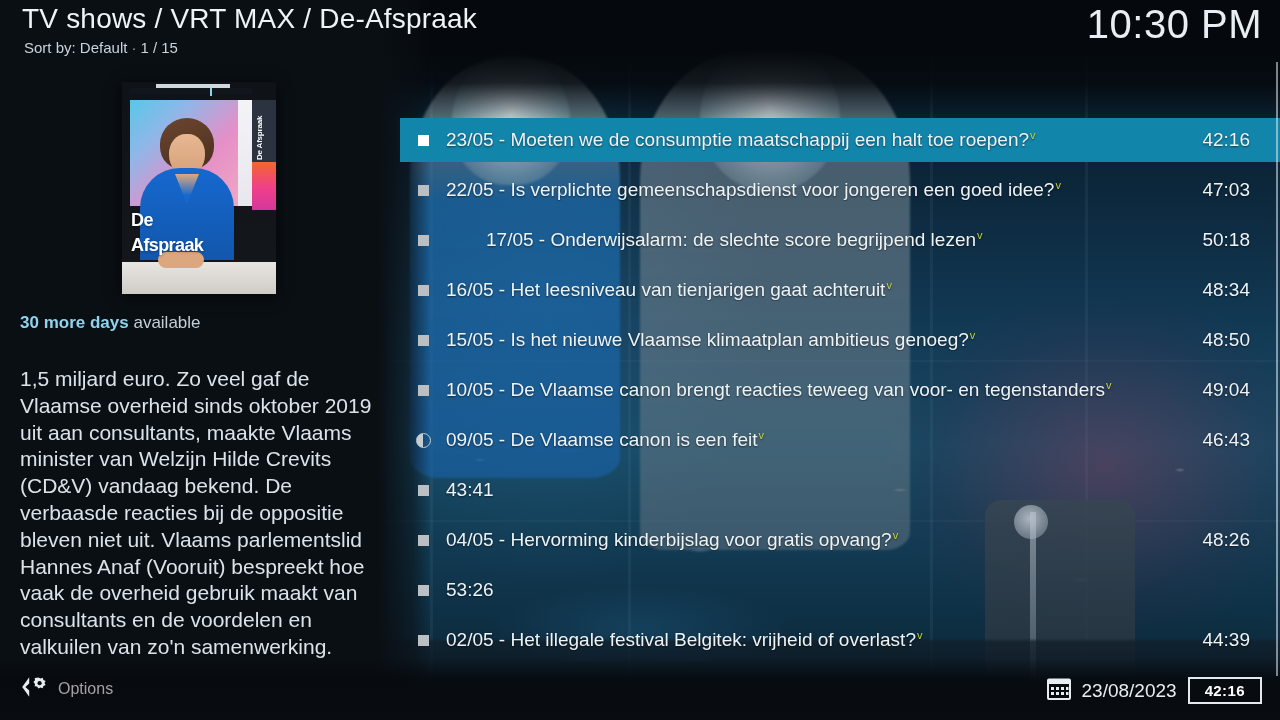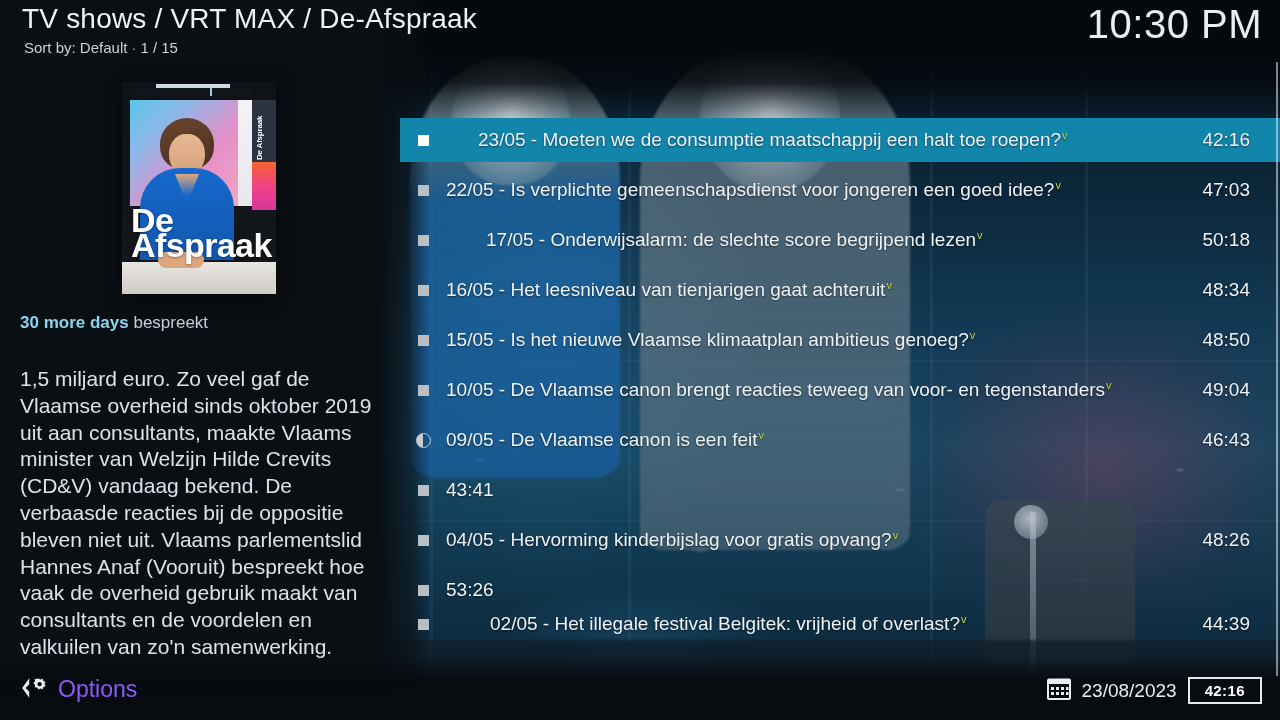--- a/index.html
+++ b/index.html
@@ -111,21 +111,21 @@
     border-radius:40px 40px 0 0; }
   .pb-neck { position:absolute; left:36px; top:52px; width:18px; height:20px;
     background:#dca77e; }
   .pb-vee { position:absolute; left:33px; top:56px; width:24px; height:30px;
     background:linear-gradient(180deg,#dda87f,#1668cf 72%); clip-path:polygon(50% 100%,0 0,100% 0); }
   .pb-desk { position:absolute; left:0; bottom:0; width:154px; height:32px;
     background:linear-gradient(180deg,#e8e6e2,#cfccc6); }
   .pb-hands { position:absolute; left:36px; bottom:26px; width:46px; height:16px;
     background:#dca77e; border-radius:8px; }
   .pb-title { position:absolute; left:9px; bottom:36px; color:#fff; font-weight:700;
-    font-size:34px; line-height:25px; letter-spacing:-.6px; text-shadow:0 1px 3px rgba(0,0,0,.35); }
+    font-size:18px; line-height:25px; letter-spacing:-.6px; text-shadow:0 1px 3px rgba(0,0,0,.35); }
 
   .avail { position:absolute; left:20px; top:313px; font-size:17px; white-space:nowrap; }
   .avail .strong { color:#8fd4ef; font-weight:700; }
   .avail .light { color:#c5ced5; }
 
   .plot { position:absolute; left:20px; top:366px; width:362px; font-size:21px;
     line-height:26.8px; color:#dbe3e9; }
 
   
   .list { position:absolute; left:400px; top:118px; width:880px; height:548px; }
@@ -141,21 +141,21 @@
   .row .label .sup { color:#c6d43a; font-size:11px; vertical-align:super; margin-left:1px; }
   .row .dur { flex:0 0 auto; font-size:19px; color:#eef3f6; padding-right:30px;
     text-shadow:0 1px 2px rgba(0,0,0,.55); }
 
   .scrollbar { position:absolute; right:2px; top:62px; width:2px; height:614px;
     background:rgba(225,232,238,.55); }
 
   
   .bottom { position:absolute; left:0; bottom:0; width:1280px; height:54px; }
   .opt { position:absolute; left:20px; top:10px; display:flex; align-items:center; gap:12px; }
-  .opt .txt { font-size:23px; color:#8b5cf6; }
+  .opt .txt { font-size:16px; color:#a3a3a3; }
   .cal-blk { position:absolute; right:18px; top:11px; display:flex; align-items:center; gap:11px; }
   .cal-date { font-size:19px; color:#e7edf1; }
   .dur-box { border:2px solid #e3e9ee; padding:3px 15px; font-size:15px; font-weight:700;
     color:#ffffff; letter-spacing:.4px; }
 </style>
 </head>
 <body>
 
 <div id="app">
 
@@ -216,27 +216,27 @@
       <div class="pb-hands"></div>
       <div class="pb-title">
         <div>De</div>
         <div>Afspraak</div>
       </div>
     </div>
   </div>
 
   <div class="avail">
     <span class="strong">30 more days</span>
-    <span class="light">bespreekt</span>
+    <span class="light">available</span>
   </div>
 
   <div class="plot">1,5 miljard euro. Zo veel gaf de Vlaamse overheid sinds oktober 2019 uit aan consultants, maakte Vlaams minister van Welzijn Hilde Crevits (CD&amp;V) vandaag bekend. De verbaasde reacties bij de oppositie bleven niet uit. Vlaams parlementslid Hannes Anaf (Vooruit) bespreekt hoe vaak de overheid gebruik maakt van consultants en de voordelen en valkuilen van zo'n samenwerking.</div>
 
   <div class="list">
-      <div class="row sel" style="top: 0px; gap: 32px;">
+      <div class="row sel" style="top: 0px;">
         <div class="tick">
           <span class="sq"></span>
         </div>
         <div class="label">23/05 - Moeten we de consumptie maatschappij een halt toe roepen?<span class="sup">v</span></div>
         <div class="dur">42:16</div>
       </div>
       <div class="row" style="top: 50px;">
         <div class="tick">
           <span class="sq"></span>
         </div>
@@ -290,21 +290,21 @@
         </div>
         <div class="label">04/05 - Hervorming kinderbijslag voor gratis opvang?<span class="sup">v</span></div>
         <div class="dur">48:26</div>
       </div>
       <div class="row" style="top: 450px;">
         <div class="tick">
           <span class="sq"></span>
         </div>
         <div class="dur">53:26</div>
       </div>
-      <div class="row" style="top: 484px; gap: 44px;">
+      <div class="row" style="top: 500px;">
         <div class="tick">
           <span class="sq"></span>
         </div>
         <div class="label">02/05 - Het illegale festival Belgitek: vrijheid of overlast?<span class="sup">v</span></div>
         <div class="dur">44:39</div>
       </div>
     </div>
 
   <div class="scrollbar"></div>
 

